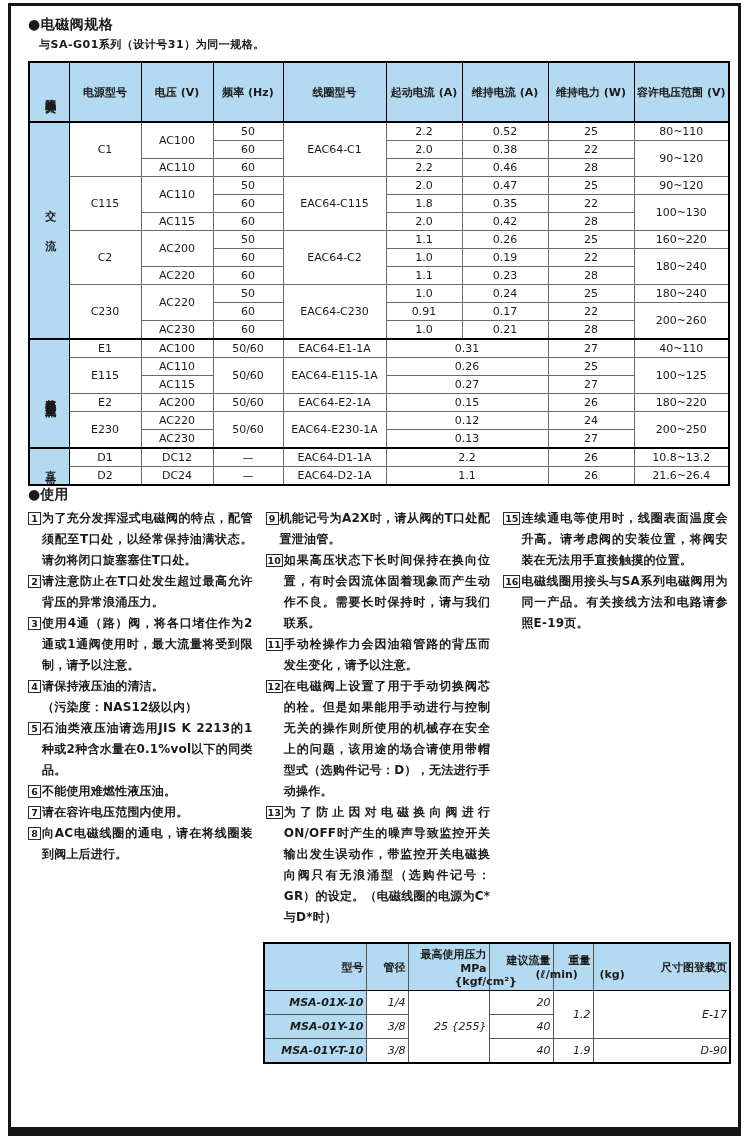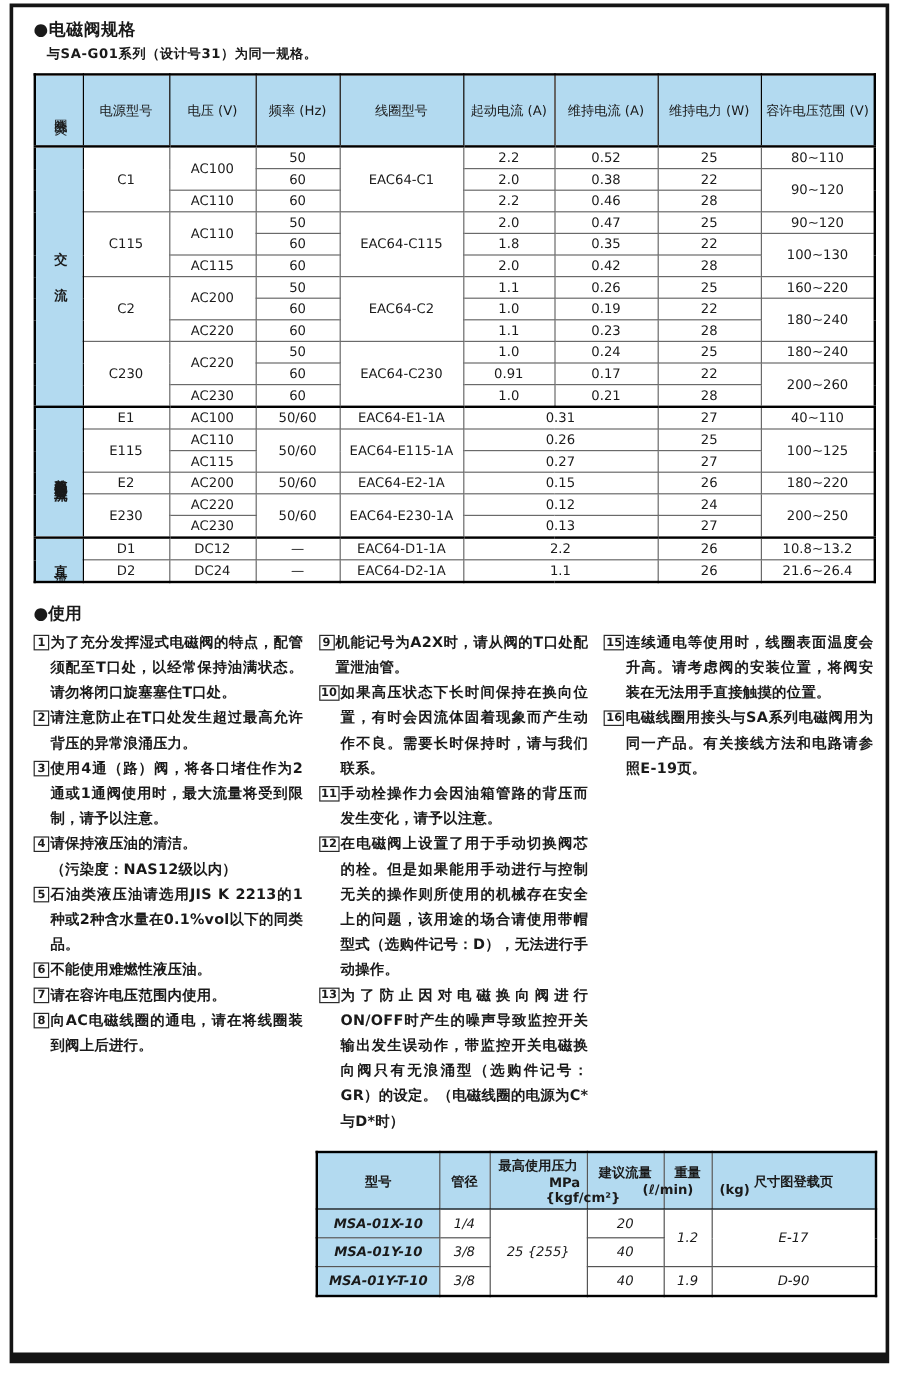--- a/index.html
+++ b/index.html
@@ -13,43 +13,43 @@
   }
   .content{position:absolute;left:28px;top:16px;width:700px;}
 
   .title{font-size:14px;font-weight:bold;letter-spacing:.5px;}
   .subtitle{font-size:11px;font-weight:bold;margin:3px 0 0 11px;letter-spacing:.5px;}
 
   
   table.spec{margin-top:9px;border-collapse:collapse;table-layout:fixed;width:700px;border:2px solid #000;}
   .spec th,.spec td{border:1px solid #6a6a6a;text-align:center;vertical-align:middle;
     font-size:11px;padding:0 2px;overflow:hidden;}
-  .spec thead th{background:#b3daf0;height:54px;font-weight:normal;border-bottom:2px solid #000;border-left-color:#000;border-right-color:#000;}
+  .spec thead th{background:#b3daf0;height:54px;font-weight:bold;border-bottom:2px solid #000;border-left-color:#000;border-right-color:#000;}
   .spec tbody td{height:17px;}
   .spec td.grp{background:#b3daf0;font-weight:bold;border-left-color:#000;border-right-color:#000;}
   .spec tr.sec>td{border-top:2px solid #000;}
   .spec tr.g>td{border-top:1px solid #000;}
   .vt{writing-mode:vertical-rl;text-orientation:upright;}
   .vh{letter-spacing:1px;font-size:10.5px;}
   .sp-ac{letter-spacing:30px;padding-top:30px;}
   .sp-rect{letter-spacing:1px;font-size:10.5px;}
   .sp-dc{letter-spacing:6px;padding-top:6px;font-size:10.5px;}
 
   
-  .usage-title{margin-top:17px;font-size:14px;font-weight:bold;}
+  .usage-title{font-size:14px;font-weight:bold;}
   .usage{display:flex;gap:13px;margin-top:4px;}
   .ucol{width:224.6px;}
   .note{display:flex;align-items:flex-start;}
   .nnum{flex:none;min-width:13px;height:13px;border:1px solid #2a2a2a;box-sizing:border-box;
     font-size:9.5px;line-height:12px;text-align:center;margin:4px 1px 0 0;padding:0 1px;font-weight:bold;}
   .ntxt{flex:1;font-size:12px;line-height:21px;font-weight:600;text-align:justify;white-space:pre-wrap;letter-spacing:.2px;}
 
   
   table.order{margin:14px 0 0 235px;border-collapse:collapse;table-layout:fixed;width:466px;border:2px solid #000;}
-  .order th,.order td{border:1px solid #555;text-align:center;vertical-align:middle;font-size:11px;padding:0 2px;}
+  .order th,.order td{border:1px solid #555;text-align:right;vertical-align:middle;font-size:11px;padding:0 2px;}
   .order thead th{background:#b3daf0;height:46px;font-weight:bold;border-bottom-color:#000;}
   .order tbody td{height:23px;font-style:italic;}
   .order td.model{background:#b3daf0;font-weight:bold;}
   .hsub{display:block;font-weight:bold;margin-left:44px;}
 </style>
 </head>
 <body>
 
 <div class="frame"></div>
 

